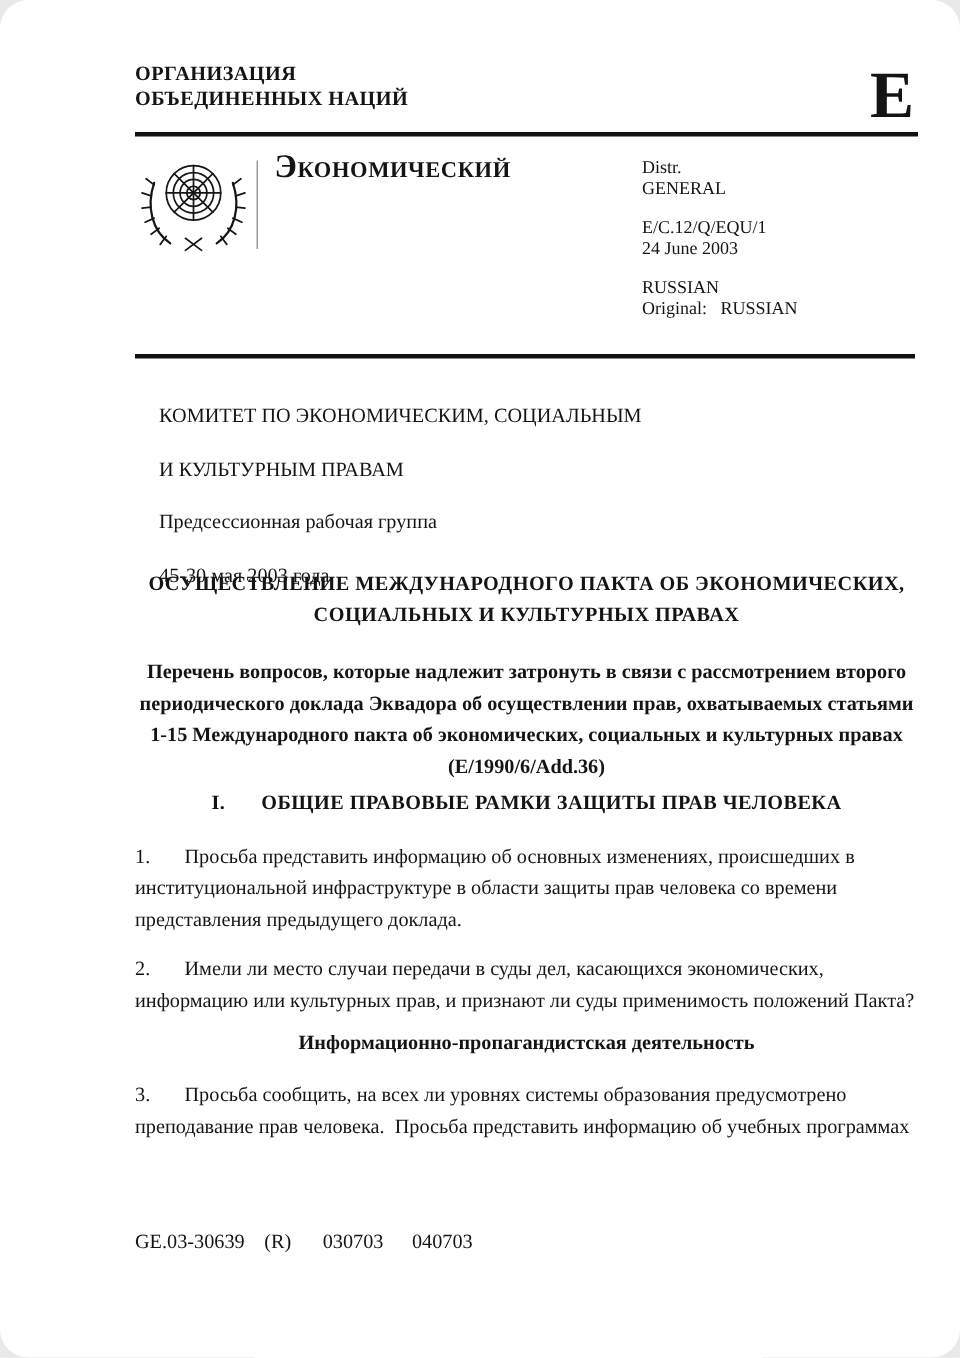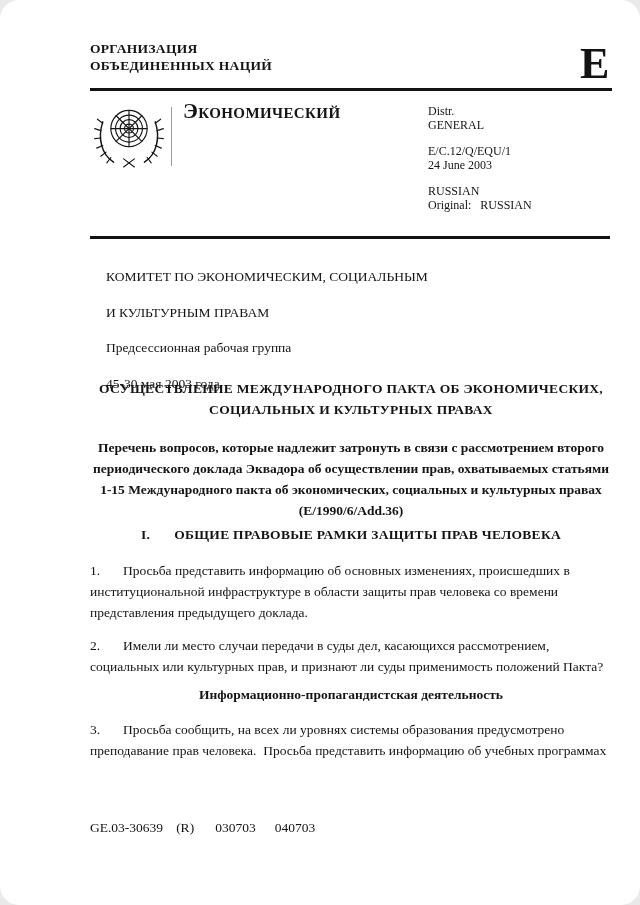--- a/index.html
+++ b/index.html
@@ -172,21 +172,21 @@
   <div class="abs section-head">
     <span>I.</span>
     <span>ОБЩИЕ ПРАВОВЫЕ РАМКИ ЗАЩИТЫ ПРАВ ЧЕЛОВЕКА</span>
   </div>
 
   <p class="para para-1">
     <span class="num">1.</span><span class="ptext">Просьба представить информацию об основных изменениях, происшедших в институциональной инфраструктуре в области защиты прав человека со времени представления предыдущего доклада.</span>
   </p>
 
   <p class="para para-2">
-    <span class="num">2.</span><span class="ptext">Имели ли место случаи передачи в суды дел, касающихся рассмотрением, социальных или культурных прав, и признают ли суды применимость положений Пакта?</span>
+    <span class="num">2.</span><span class="ptext">Имели ли место случаи передачи в суды дел, касающихся экономических, информацию или культурных прав, и признают ли суды применимость положений Пакта?</span>
   </p>
 
   <div class="abs subheading">Информационно-пропагандистская деятельность</div>
 
   <p class="para para-3">
     <span class="num">3.</span><span class="ptext">Просьба сообщить, на всех ли уровнях системы образования предусмотрено преподавание прав человека.  Просьба представить информацию об учебных программах</span>
   </p>
 
   <div class="abs footer">
     <span>GE.03-30639</span><span class="r">(R)</span><span class="c1">030703</span><span class="c2">040703</span>

